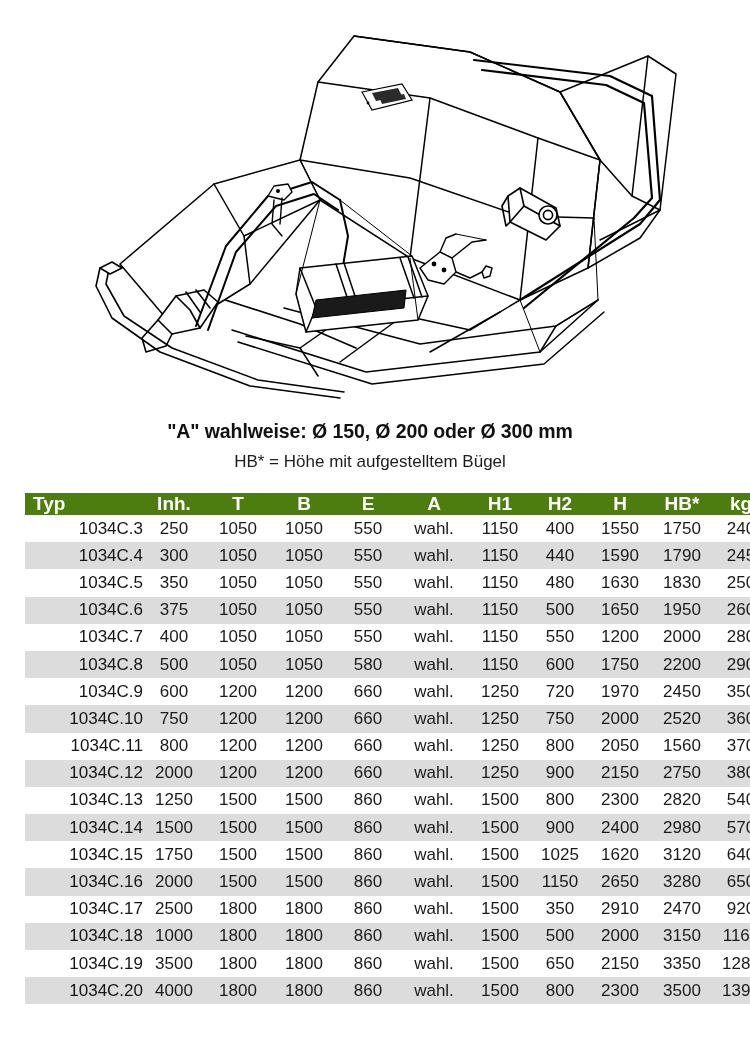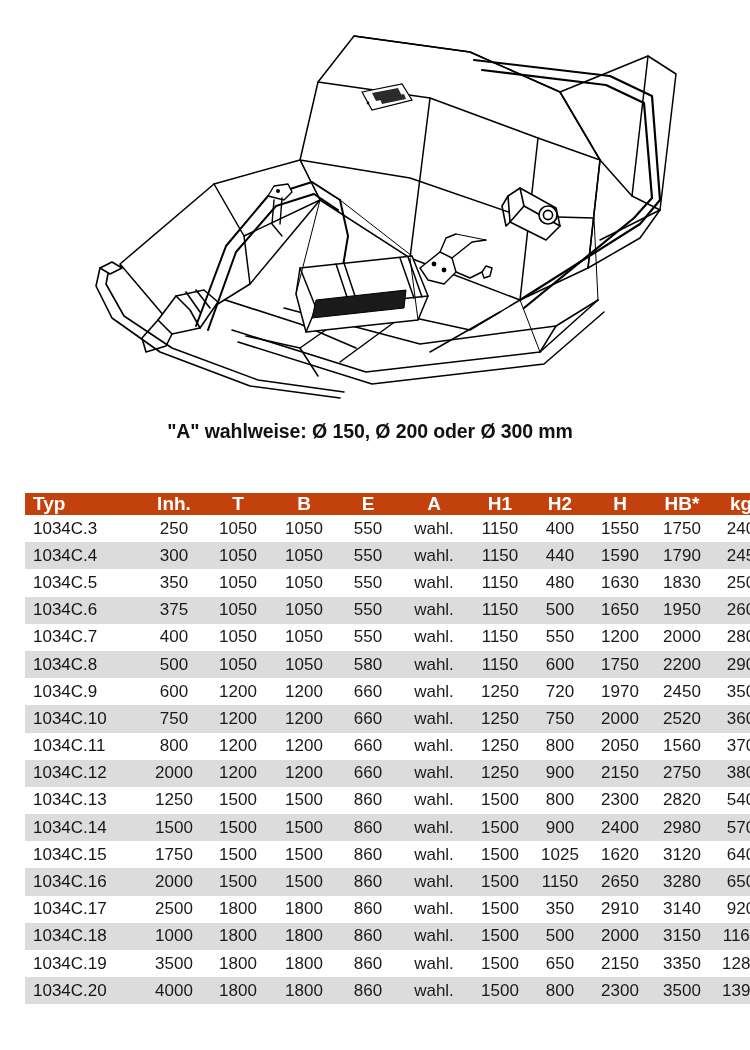--- a/index.html
+++ b/index.html
@@ -66,38 +66,38 @@
   }
   #spec-table th,
   #spec-table td {
     padding: 0;
     height: 27.2px;
     font-size: 17px;
     font-weight: normal;
     vertical-align: middle;
   }
   #spec-table thead th {
-    background: #c2410c;
+    background: #4d7c0f;
     color: #ffffff;
     font-weight: bold;
     font-size: 19px;
     height: 20px;
   }
   #spec-table thead th.col-typ {
     text-align: left;
     padding-left: 8px;
   }
   #spec-table tbody tr.row-odd td {
     background: #ffffff;
   }
   #spec-table tbody tr.row-even td {
     background: #dcdcdc;
   }
   #spec-table td.col-typ {
-    text-align: left;
+    text-align: right;
     padding-left: 8px;
     color: #141414;
   }
   #spec-table td.num,
   #spec-table th.num {
     text-align: center;
   }
 
   
   .w-typ  { width: 118px; }
@@ -229,20 +229,21 @@
       <path d="M 520 300 L 540 352"></path>
       <path d="M 594 218 L 598 300"></path>
       <path d="M 340 200 L 412 256"></path>
       <path d="M 456 234 L 486 240"></path>
     </g>
   </svg>
 </div>
 
 <div id="caption-block">
   <div id="caption-title">"A" wahlweise: Ø 150, Ø 200 oder Ø 300 mm</div>
+  <div id="caption-subtitle">HB* = Höhe mit aufgestelltem Bügel</div>
 </div>
 
 <table id="spec-table">
   <colgroup>
     <col class="w-typ">
       <col class="w-inh">
       <col class="w-t">
       <col class="w-b">
     <col class="w-e">
       <col class="w-a">
@@ -453,21 +454,21 @@
       <tr class="row-odd">
         <td class="col-typ">1034C.17</td>
         <td class="num">2500</td>
         <td class="num">1800</td>
         <td class="num">1800</td>
         <td class="num">860</td>
         <td class="num">wahl.</td>
         <td class="num">1500</td>
         <td class="num">350</td>
         <td class="num">2910</td>
-        <td class="num">3140</td>
+        <td class="num">2470</td>
         <td class="num">920</td>
       </tr>
       <tr class="row-even">
         <td class="col-typ">1034C.18</td>
         <td class="num">1000</td>
         <td class="num">1800</td>
         <td class="num">1800</td>
         <td class="num">860</td>
         <td class="num">wahl.</td>
         <td class="num">1500</td>

